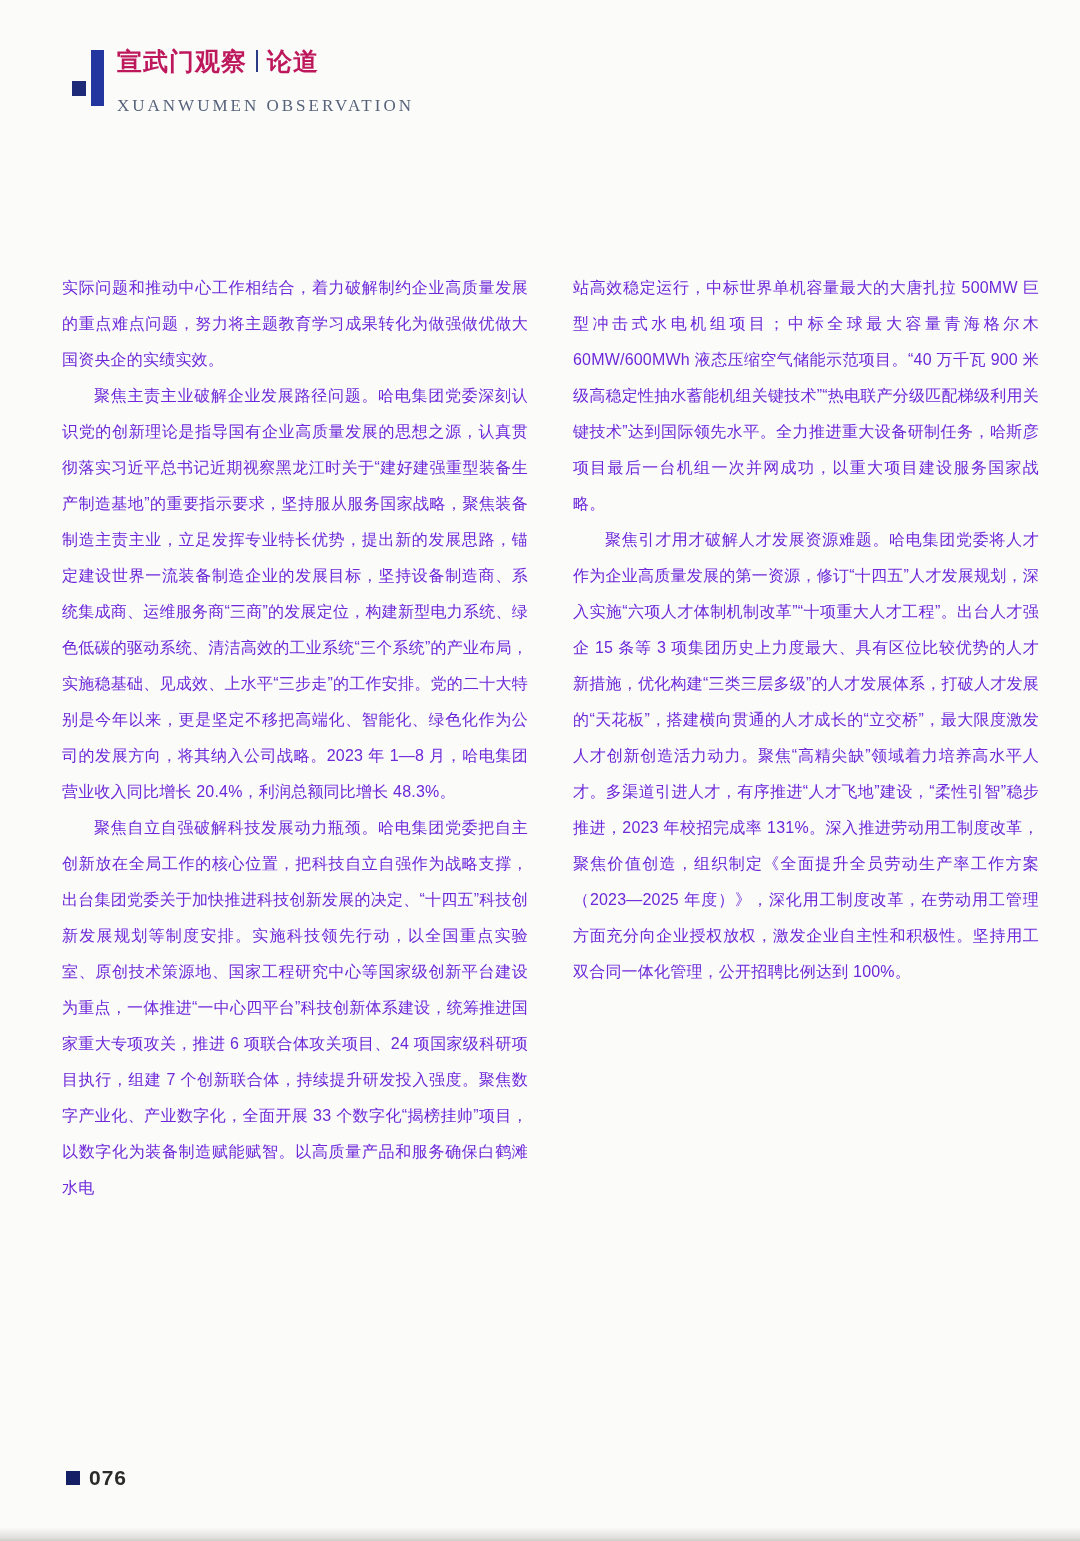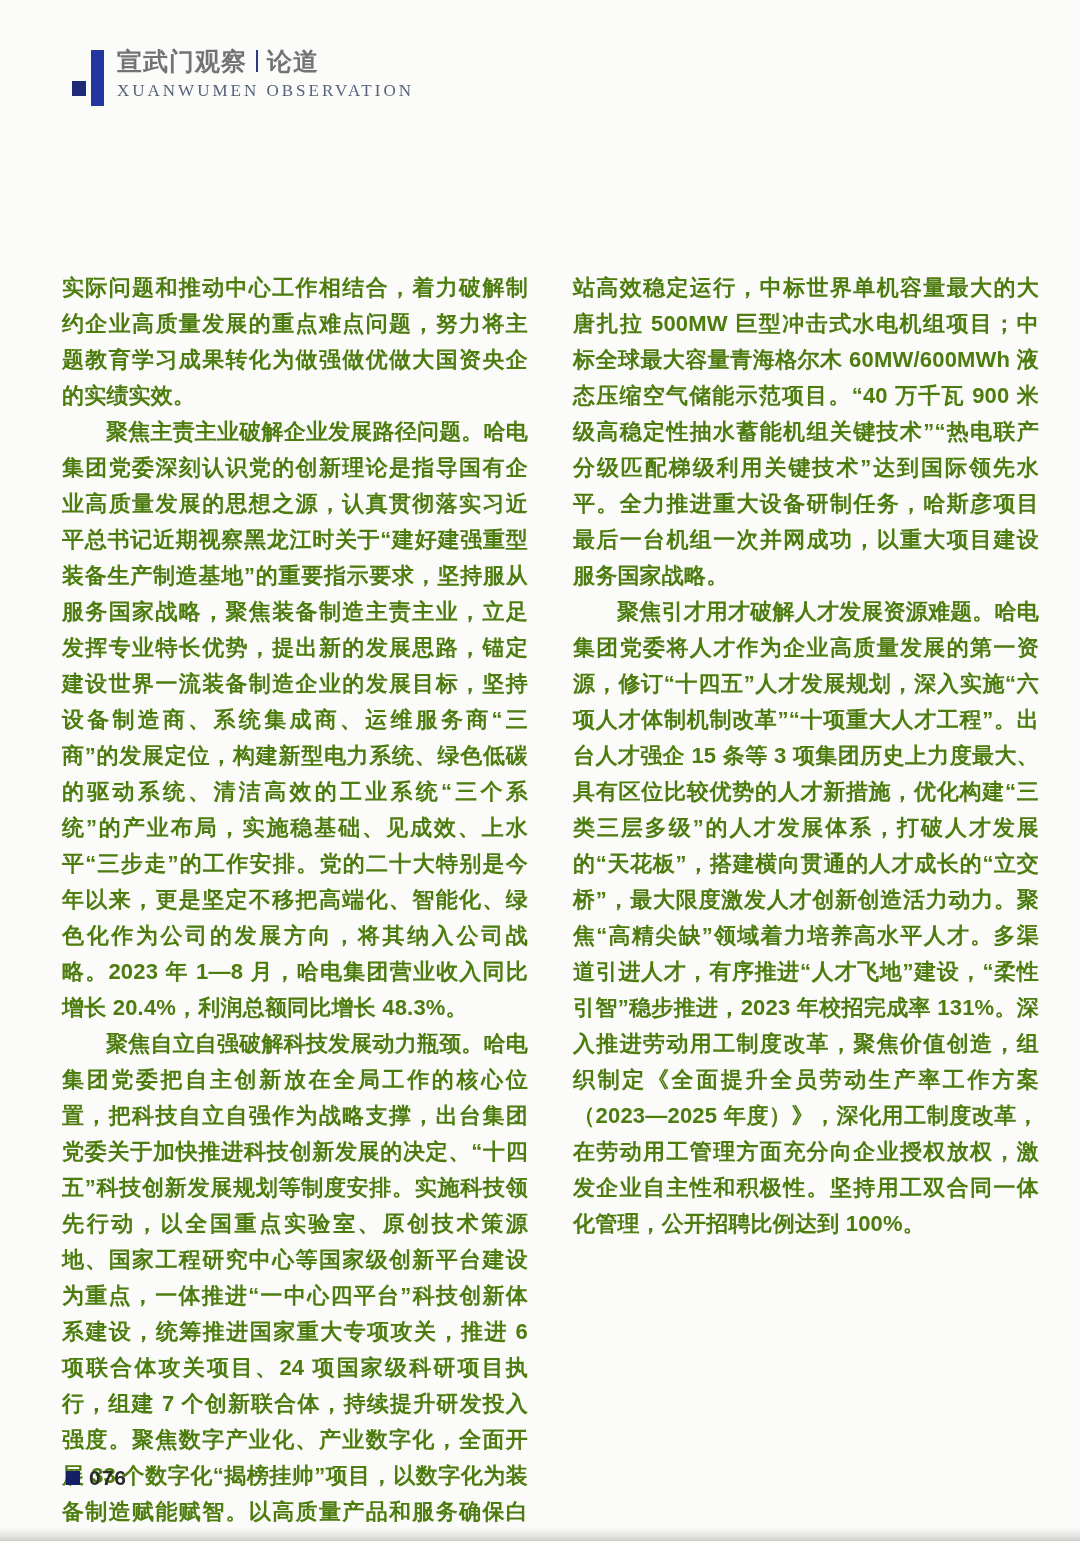--- a/index.html
+++ b/index.html
@@ -43,54 +43,54 @@
     height: 15px;
     background: #1c2a78;
   }
   .titles { display: flex; flex-direction: column; }
   .title-row {
     display: flex;
     align-items: center;
     font-weight: bold;
     font-size: 25px;
     letter-spacing: 1px;
-    color: #737373;
+    color: #be185d;
     line-height: 30px;
   }
   .title-divider {
     display: inline-block;
     width: 2px;
     height: 22px;
     background: #2a3a84;
     margin: 0 9px;
   }
   .subtitle {
-    margin-top: 5px;
+    margin-top: 20px;
     font-family: "Liberation Serif", "DejaVu Serif", serif;
     font-size: 17px;
     letter-spacing: 3px;
     color: #55627a;
   }
 
   
   .columns {
     position: absolute;
     left: 62px;
     top: 270px;
     width: 978px;
     display: flex;
     gap: 45px;
   }
   .col { width: 466px; }
   .para {
     margin: 0;
-    font-size: 22px;
+    font-size: 16px;
     line-height: 36px;
-    font-weight: 700;
-    color: #4d7c0f;
+    font-weight: 400;
+    color: #6d28d9;
     text-align: justify;
     text-justify: inter-ideograph;
     letter-spacing: 0.2px;
   }
   .para.indent { text-indent: 2em; }
 
   
   .end-mark {
     display: inline-block;
     width: 12px;

